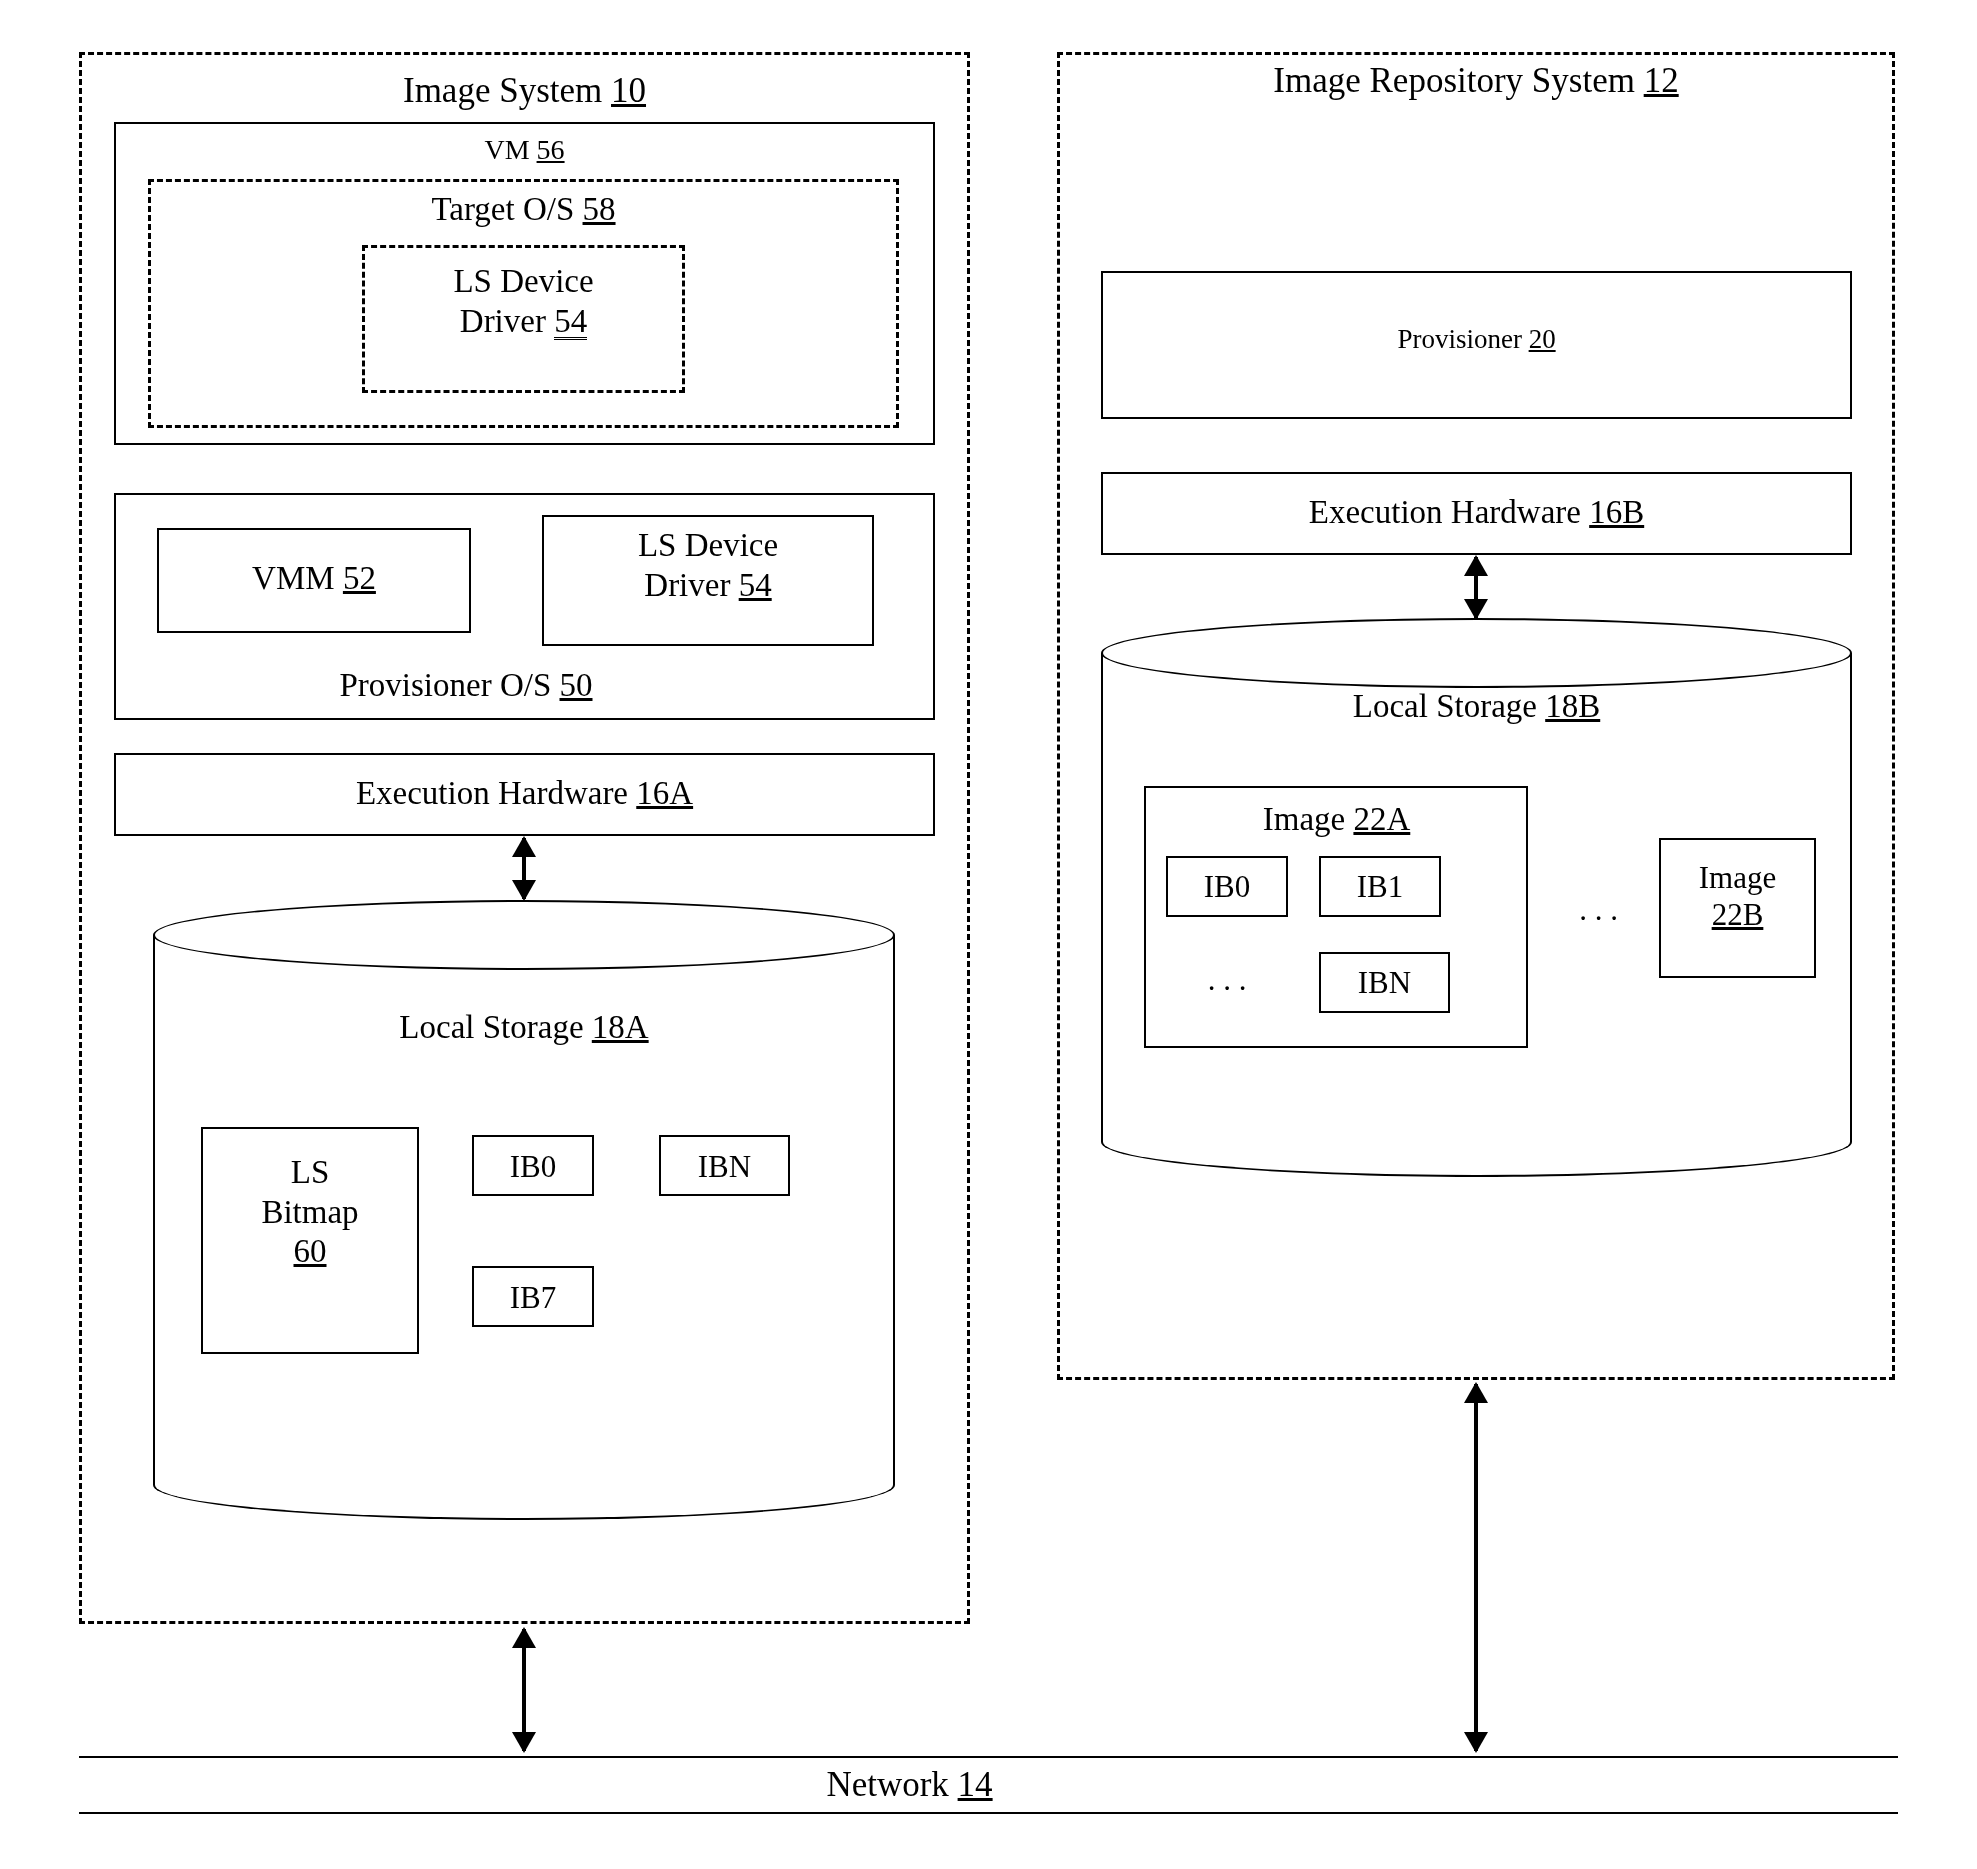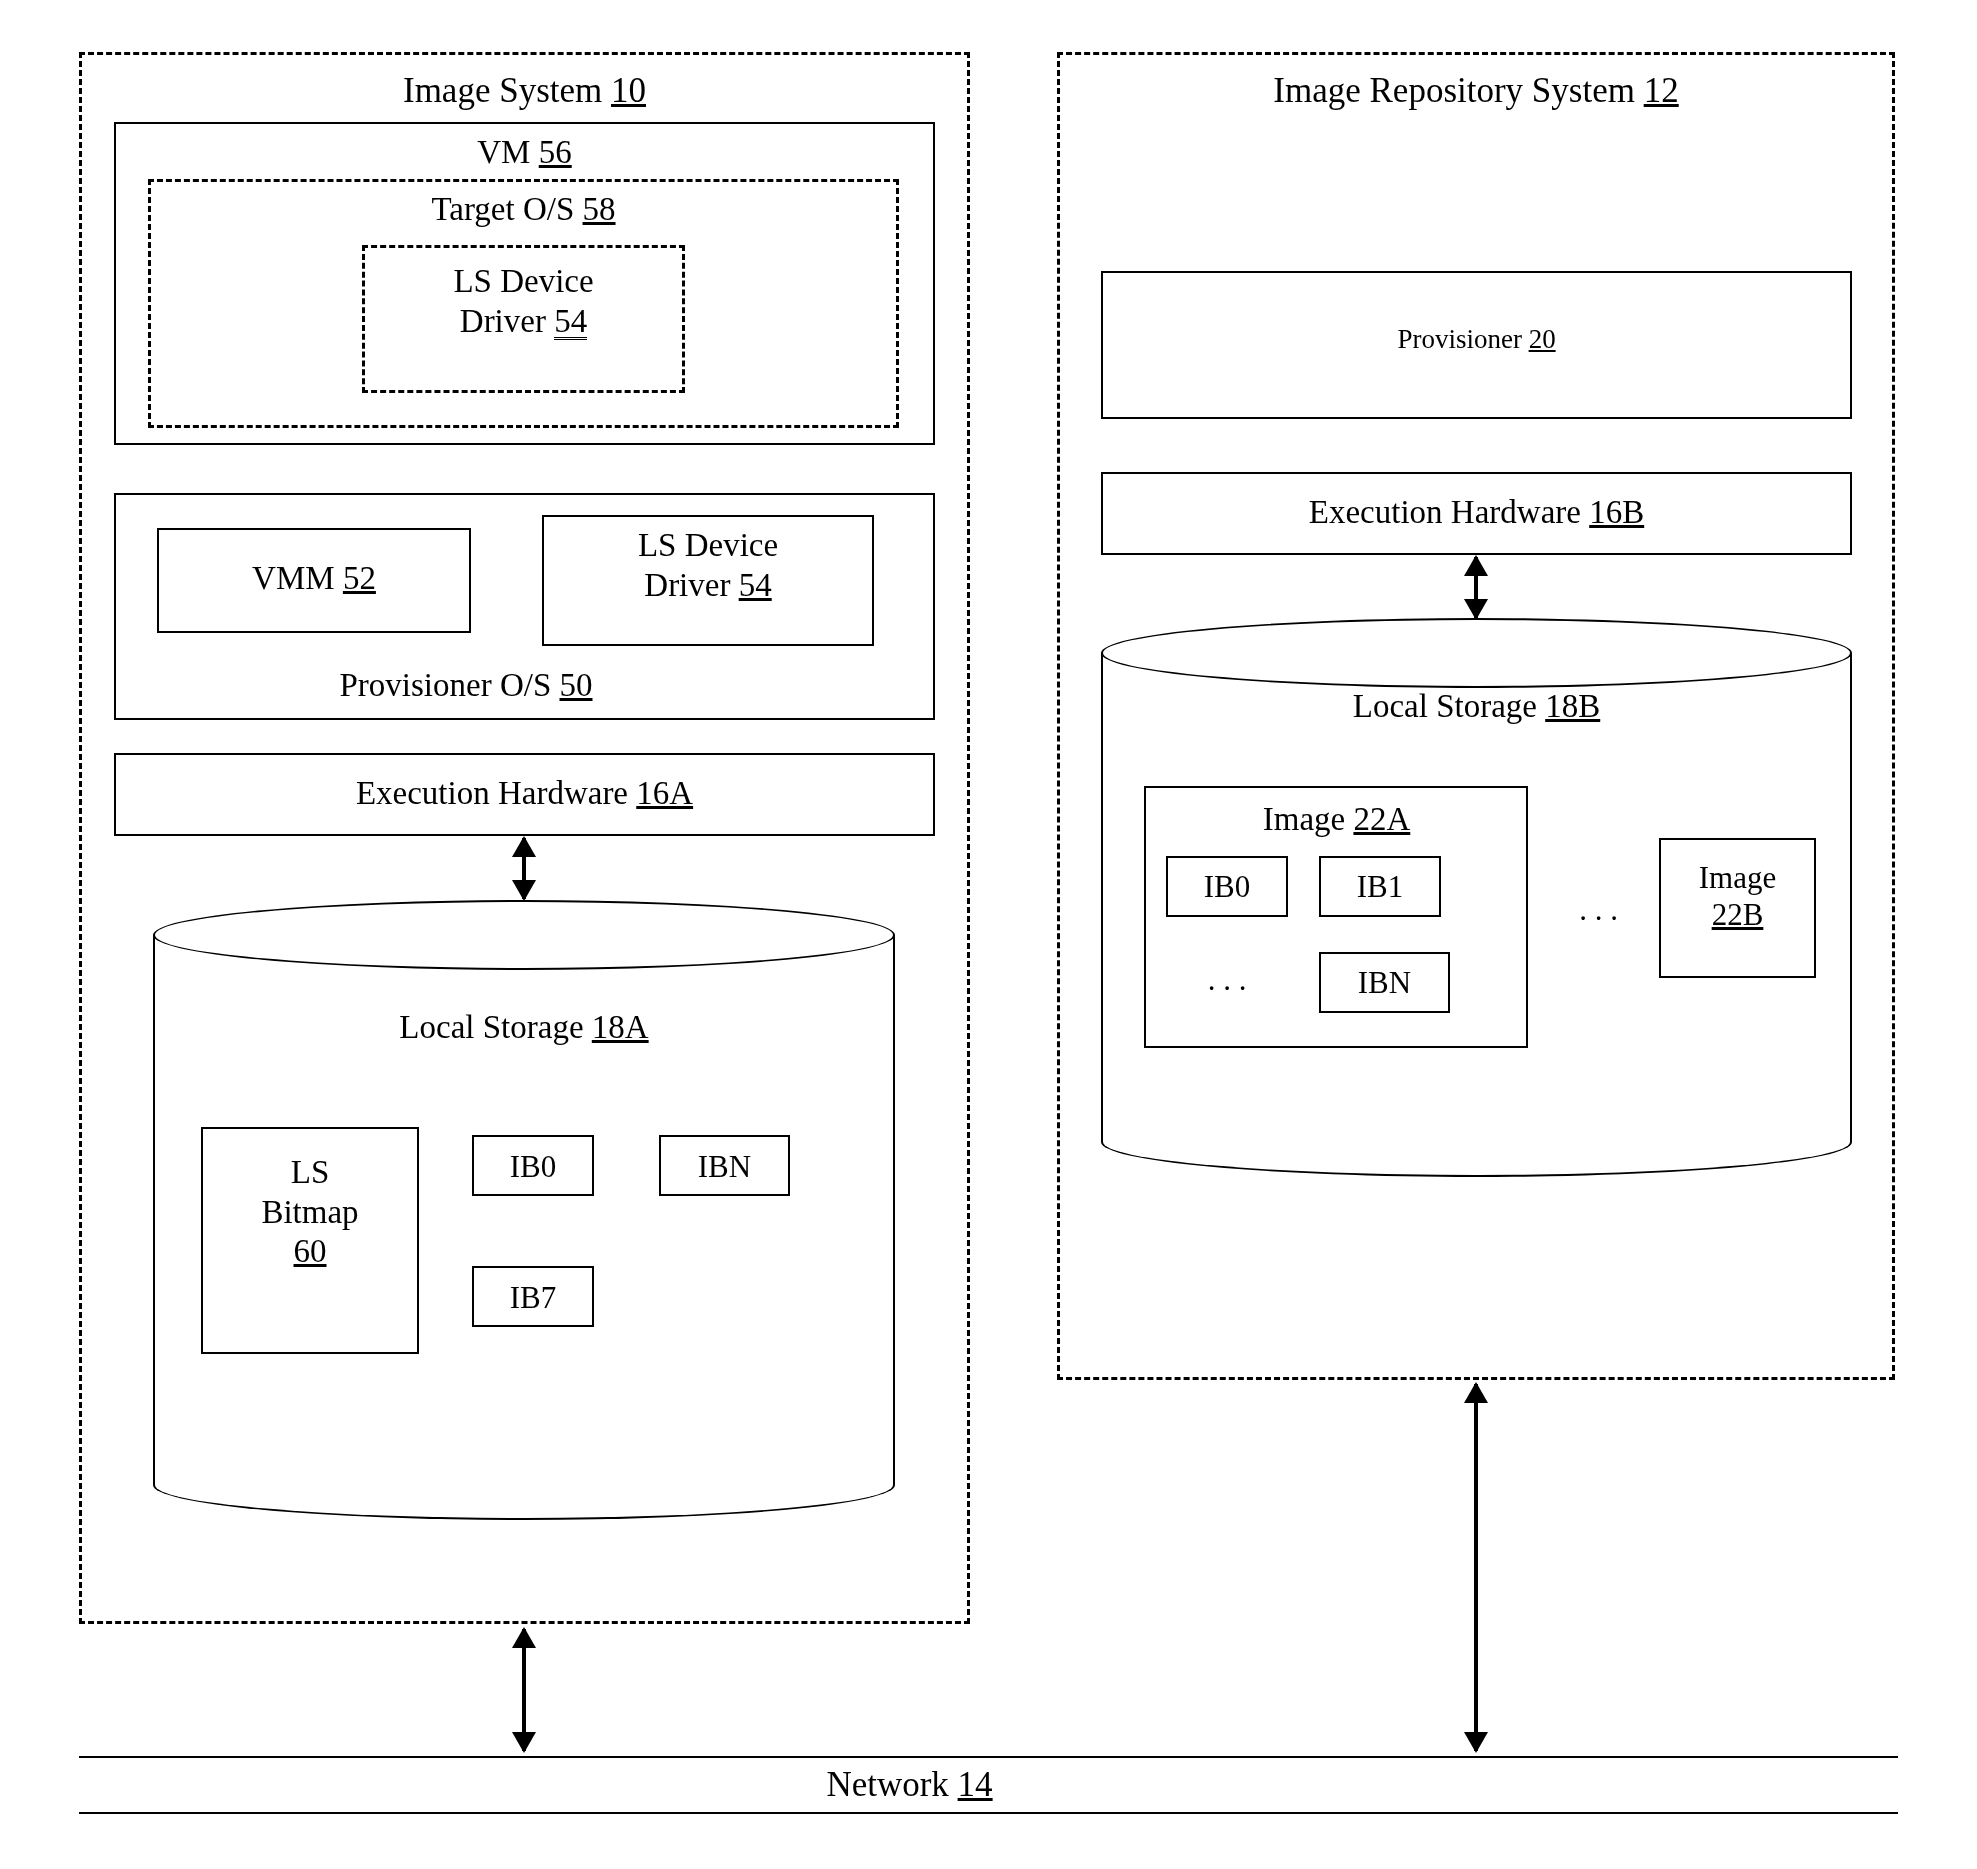--- a/index.html
+++ b/index.html
@@ -96,21 +96,21 @@
 <body>
 
 <div class="box dashed" style="left:79px; top:52px; width:891px; height:1572px;">
 </div>
 <div class="label" style="position:absolute; left:79px; top:70px; width:891px; font-size:35px;">
   <span>Image System</span>
   <span class="ul">10</span>
 </div>
 
 <div class="box solid" style="left:114px; top:122px; width:821px; height:323px;"></div>
-<div class="label" style="position:absolute; left:114px; top:133px; width:821px; font-size:33px;">
+<div class="label" style="position:absolute; left:114px; top:133px; width:821px; font-size:28px;">
   <span>VM</span>
   <span class="ul">56</span>
 </div>
 
 <div class="box dashed" style="left:148px; top:179px; width:751px; height:249px;"></div>
 <div class="label" style="position:absolute; left:148px; top:190px; width:751px; font-size:33px;">
   <span>Target O/S</span>
   <span class="ul">58</span>
 </div>
 
@@ -169,21 +169,21 @@
 
 <div class="box solid" style="left:659px; top:1135px; width:131px; height:61px;"></div>
 <div class="label" style="position:absolute; left:659px; top:1148px; width:131px; font-size:31px;">IBN</div>
 
 <div class="box solid" style="left:472px; top:1266px; width:122px; height:61px;"></div>
 <div class="label" style="position:absolute; left:472px; top:1279px; width:122px; font-size:31px;">IB7</div>
 
 <div class="arrow-v" style="left:522px; top:1629px; height:122px;"></div>
 
 <div class="box dashed" style="left:1057px; top:52px; width:838px; height:1328px;"></div>
-<div class="label" style="position:absolute; left:1057px; top:70px; width:838px; font-size:35px;">
+<div class="label" style="position:absolute; left:1057px; top:60px; width:838px; font-size:35px;">
   <span>Image Repository System</span>
   <span class="ul">12</span>
 </div>
 
 <div class="box solid" style="left:1101px; top:271px; width:751px; height:148px;"></div>
 <div class="label" style="position:absolute; left:1101px; top:323px; width:751px; font-size:27px;">
   <span>Provisioner</span>
   <span class="ul">20</span>
 </div>
 

